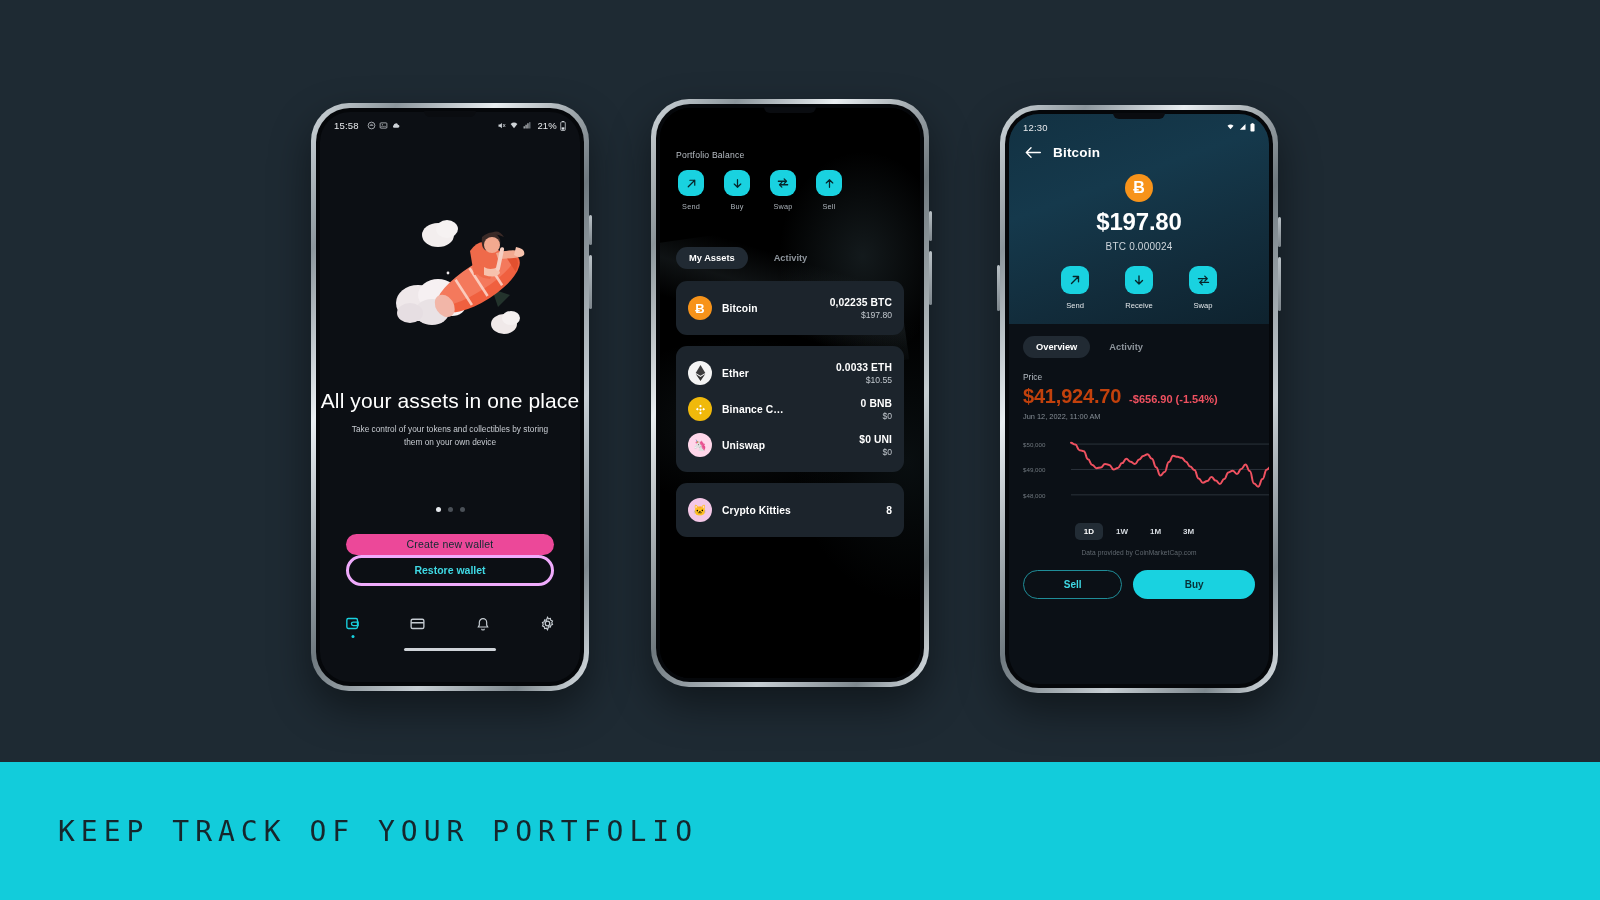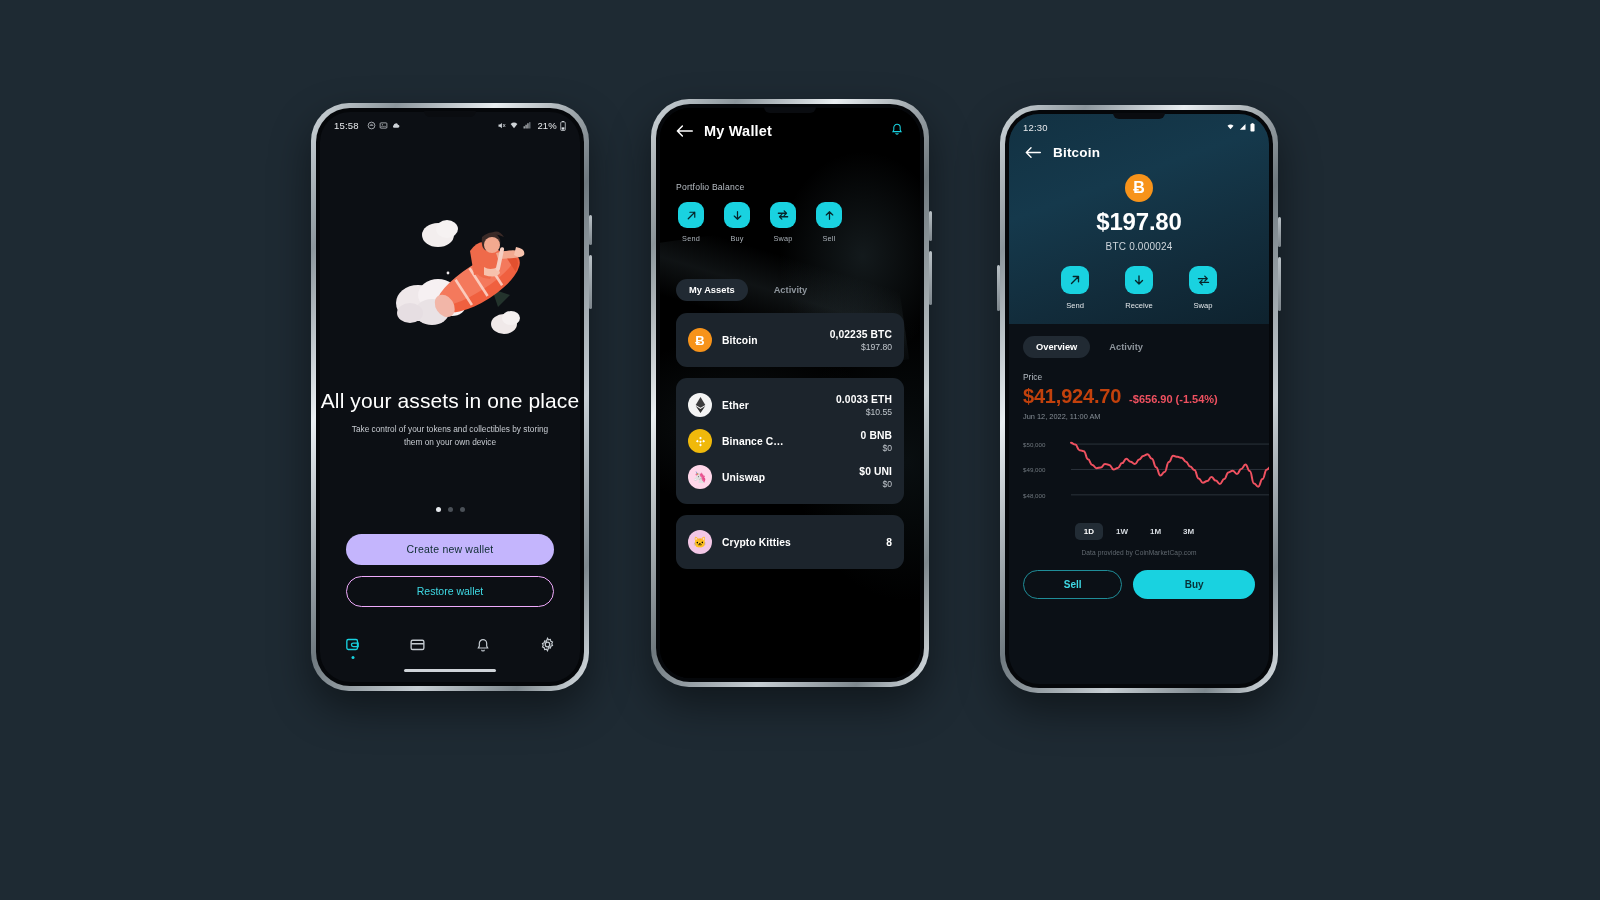--- a/index.html
+++ b/index.html
@@ -70,27 +70,27 @@
   .onb-sub {
     text-align: center; color: #c8ccd2; font-size: 8.3px; line-height: 1.55;
     margin: 10px 30px 0 30px; font-weight: 400;
   }
   .dots { display: flex; gap: 7px; justify-content: center; margin-top: auto; }
   .dot { width: 5px; height: 5px; border-radius: 50%; background: #4a5057; }
   .dot.on { background: #e7eaee; }
   .cta-wrap { padding: 0 26px; margin-top: 22px; }
   .btn-primary {
     display: flex; align-items: center; justify-content: center;
-    height: 31px; border-radius: 18px; background: #c4b5fd;
+    height: 21px; border-radius: 18px; background: #ec4899;
     color: #0d2b30; font-size: 10.5px; font-weight: 500; letter-spacing: .2px;
   }
   .btn-outline {
     display: flex; align-items: center; justify-content: center;
-    height: 31px; border-radius: 18px; border: 1px solid #f0abfc;
-    color: #3fd9e4; font-size: 10.5px; font-weight: 400; margin-top: 11px;
+    height: 31px; border-radius: 18px; border: 3px solid #f0abfc;
+    color: #3fd9e4; font-size: 10.5px; font-weight: 700; 
     background: transparent;
   }
   .tabbar {
     display: flex; align-items: center; justify-content: space-around;
     height: 44px; margin-top: 16px;
   }
   .tabitem { position: relative; display: flex; align-items: center; justify-content: center; width: 38px; height: 30px; }
   .tab-dot { position: absolute; bottom: 1px; left: 50%; transform: translateX(-50%);
              width: 3px; height: 3px; border-radius: 50%; background: #17d3e0; }
   .gesture-bar {
@@ -344,32 +344,20 @@
 
   <div class="phone" id="phone2">
     <div class="btn-side b1"></div>
     <div class="btn-side b2"></div>
     <div class="phone-inner">
       <div class="notch-cam"></div>
       <div class="screen">
         <div class="p2-bg"></div>
         <div class="p2-swoosh"></div>
 
-        <div class="p2-head">
-          <svg width="17" height="14" viewBox="0 0 24 18">
-            <path d="M23 9H2M9 2L2 9l7 7" fill="none" stroke="#ffffff" stroke-width="2.1" stroke-linecap="round" stroke-linejoin="round"></path>
-          </svg>
-          <div class="p2-title">My Wallet</div>
-          <div class="p2-bell">
-            <svg width="14" height="14" viewBox="0 0 24 24">
-              <path d="M12 4a5.5 5.5 0 0 0-5.5 5.5v4L5 16.5h14L17.5 13.5v-4A5.5 5.5 0 0 0 12 4z" fill="none" stroke="#19d2e0" stroke-width="1.8"></path>
-              <path d="M10 19a2 2 0 0 0 4 0" fill="none" stroke="#19d2e0" stroke-width="1.8"></path>
-            </svg>
-          </div>
-        </div>
 
         <div class="p2-balwrap">
           <div class="p2-ballabel">Portfolio Balance</div>
 
           <div class="p2-actions">
             <div class="act">
               <div class="act-ico">
                   <svg width="13" height="13" viewBox="0 0 24 24">
                     <path d="M6 18L18 6M9 6h9v9" fill="none" stroke="#06262b" stroke-width="2.3" stroke-linecap="round" stroke-linejoin="round"></path>
                   </svg>
@@ -586,14 +574,17 @@
         </div>
 
         <div class="p3-cta">
           <div class="p3-sell">Sell</div>
           <div class="p3-buy">Buy</div>
         </div>
       </div>
     </div>
   </div>
 
+  <div class="banner">
+    <div class="banner-text">KEEP TRACK OF YOUR PORTFOLIO</div>
+  </div>
 
 </div>
 
 </body></html>

